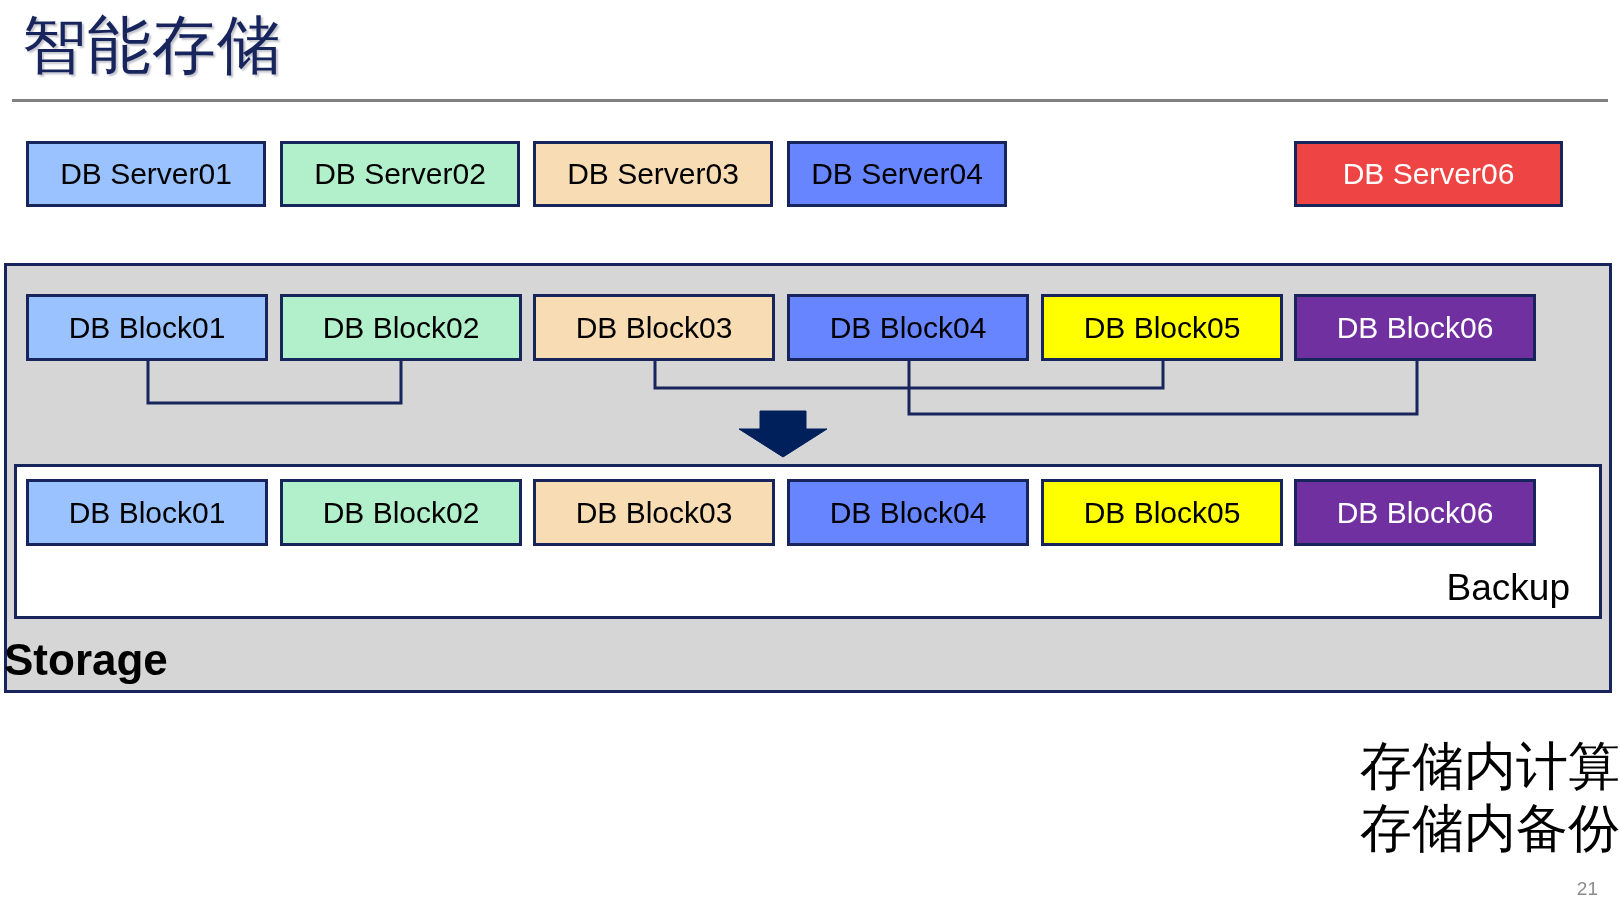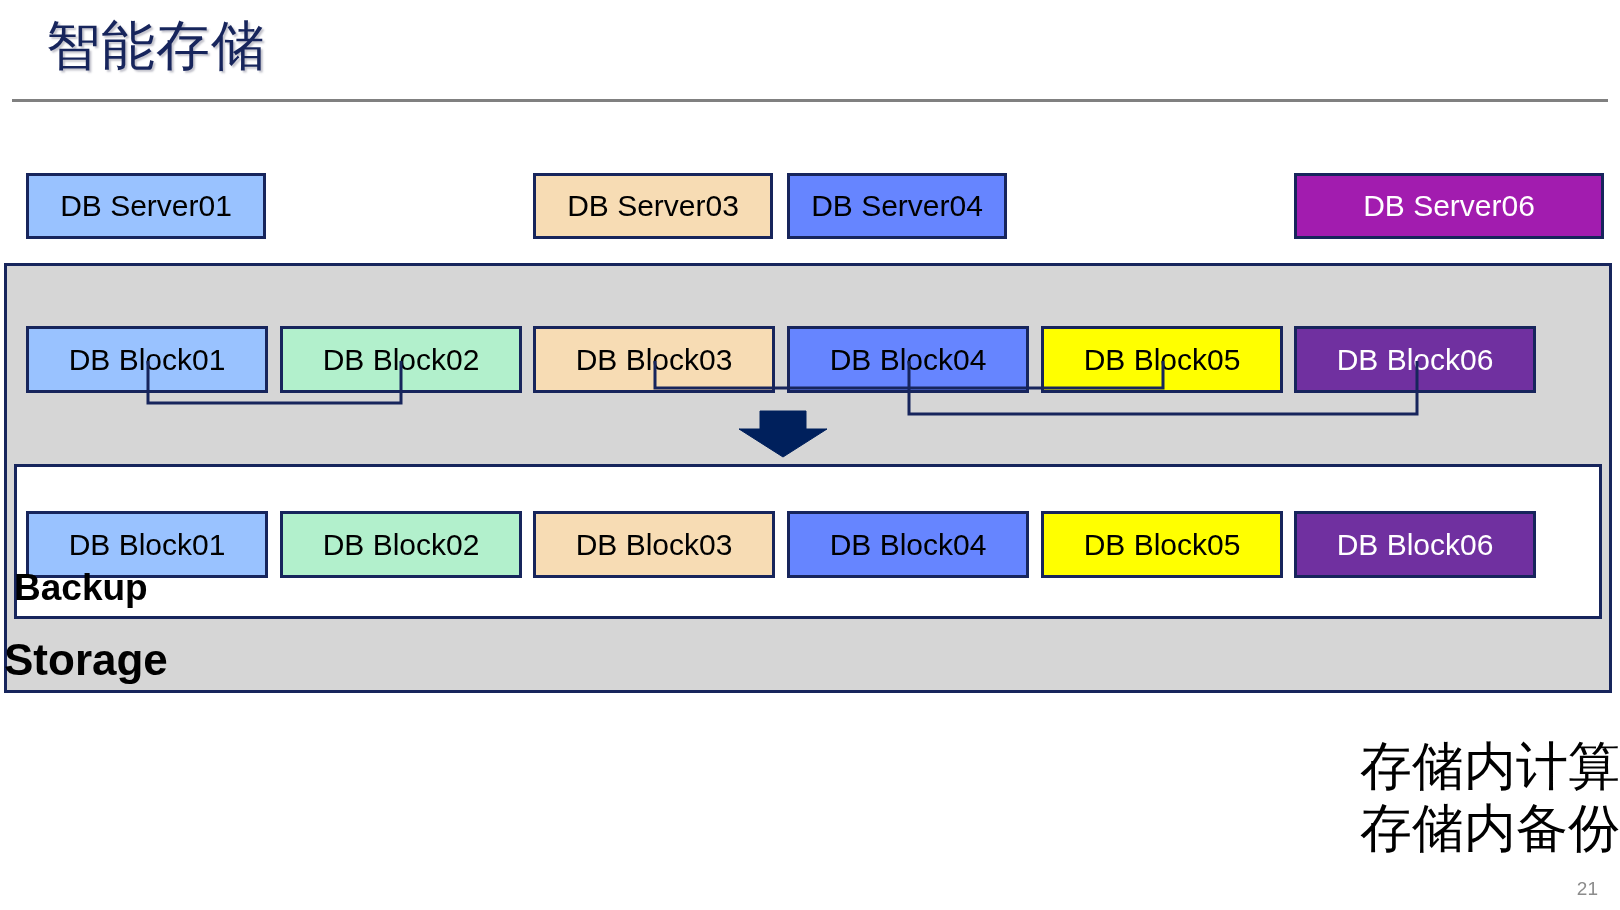--- a/index.html
+++ b/index.html
@@ -13,28 +13,27 @@
     position: relative;
     font-family: "Liberation Sans", sans-serif;
     overflow: hidden;
   }
 
   
   #slide-title {
     position: absolute;
     left: 22px;
     top: 2px;
-    font-size: 54px;
+    font-size: 64px;
     line-height: 86px;
     font-weight: 400;
     color: #17255c;
     letter-spacing: 1px;
     text-shadow: 2px 2px 2px rgba(120,120,140,0.45);
     white-space: nowrap;
-    margin-left: 24px;
   }
   #title-rule {
     position: absolute;
     left: 12px;
     top: 99px;
     width: 1596px;
     height: 3px;
     background: #808080;
   }
 
@@ -43,21 +42,20 @@
     position: absolute;
     box-sizing: border-box;
     border: 3px solid #17255c;
     display: flex;
     align-items: center;
     justify-content: center;
     font-size: 30px;
     line-height: 1;
     color: #000000;
     white-space: nowrap;
-    margin-top: 32px;
   }
 
   
   #server-row { position: absolute; left: 0; top: 0; width: 1620px; height: 910px; }
   .server-box { top: 141px; height: 66px; }
 
   
   #storage-container {
     position: absolute;
     left: 4px;
@@ -90,25 +88,24 @@
     box-sizing: border-box;
     border: 3px solid #17255c;
     background: #ffffff;
   }
   .block-box-bottom { top: 479px; height: 67px; }
   #backup-label {
     position: absolute;
     left: 14px;
     top: 566px;
     width: 1556px;
-    text-align: left;
+    text-align: right;
     font-size: 37px;
     line-height: 44px;
     color: #000000;
-    font-weight: bold;
   }
 
   
   #storage-label {
     position: absolute;
     left: 4px;
     top: 633px;
     width: 1608px;
     font-size: 44px;
     line-height: 54px;
@@ -139,23 +136,24 @@
   }
 </style>
 </head>
 <body>
 
 <div id="slide-title">智能存储</div>
 <div id="title-rule"></div>
 
 <div id="server-row">
   <div class="dbbox server-box" style="left:26px;width:240px;background:#99c2ff;color:#000000;">DB Server01</div>
+  <div class="dbbox server-box" style="left:280px;width:240px;background:#b2f0cc;color:#000000;">DB Server02</div>
   <div class="dbbox server-box" style="left:533px;width:240px;background:#f7dcb4;color:#000000;">DB Server03</div>
   <div class="dbbox server-box" style="left:787px;width:220px;background:#6685ff;color:#000000;">DB Server04</div>
-  <div class="dbbox server-box" style="left:1294px;width:310px;background:#a21caf;color:#ffffff;">DB Server06</div>
+  <div class="dbbox server-box" style="left:1294px;width:269px;background:#ef4444;color:#ffffff;">DB Server06</div>
 </div>
 
 <div id="storage-container"></div>
 
 <div class="dbbox block-box-top" style="left:26px;width:242px;background:#99c2ff;color:#000000;">DB Block01</div>
 <div class="dbbox block-box-top" style="left:280px;width:242px;background:#b2f0cc;color:#000000;">DB Block02</div>
 <div class="dbbox block-box-top" style="left:533px;width:242px;background:#f7dcb4;color:#000000;">DB Block03</div>
 <div class="dbbox block-box-top" style="left:787px;width:242px;background:#6685ff;color:#000000;">DB Block04</div>
 <div class="dbbox block-box-top" style="left:1041px;width:242px;background:#ffff00;color:#000000;">DB Block05</div>
 <div class="dbbox block-box-top" style="left:1294px;width:242px;background:#7030a0;color:#ffffff;">DB Block06</div>

